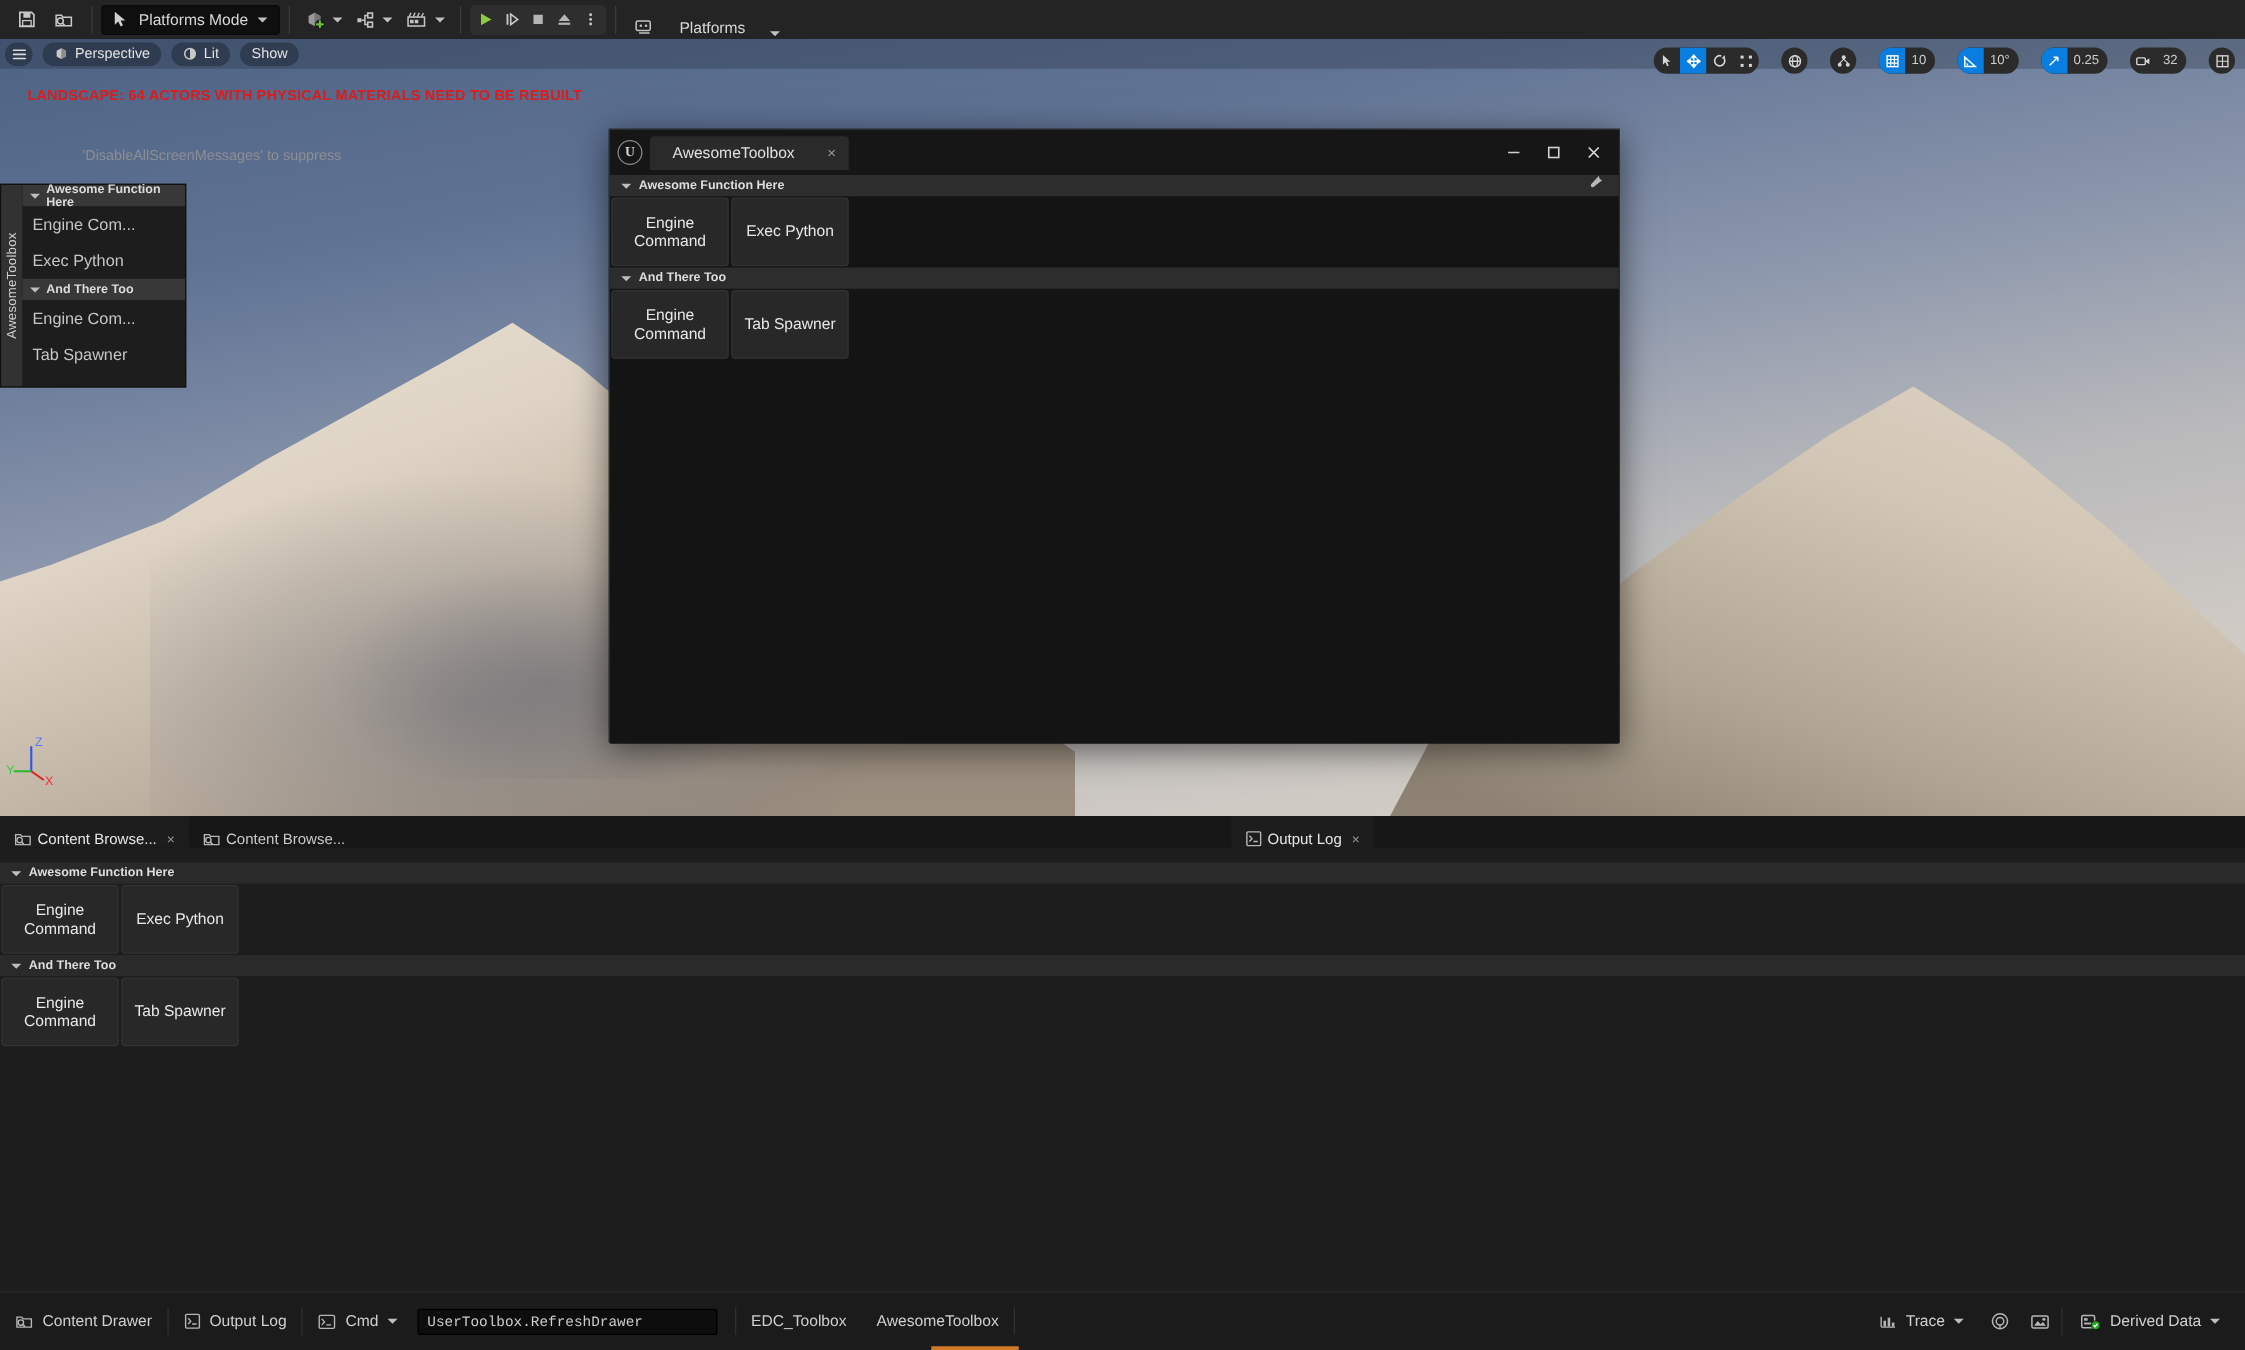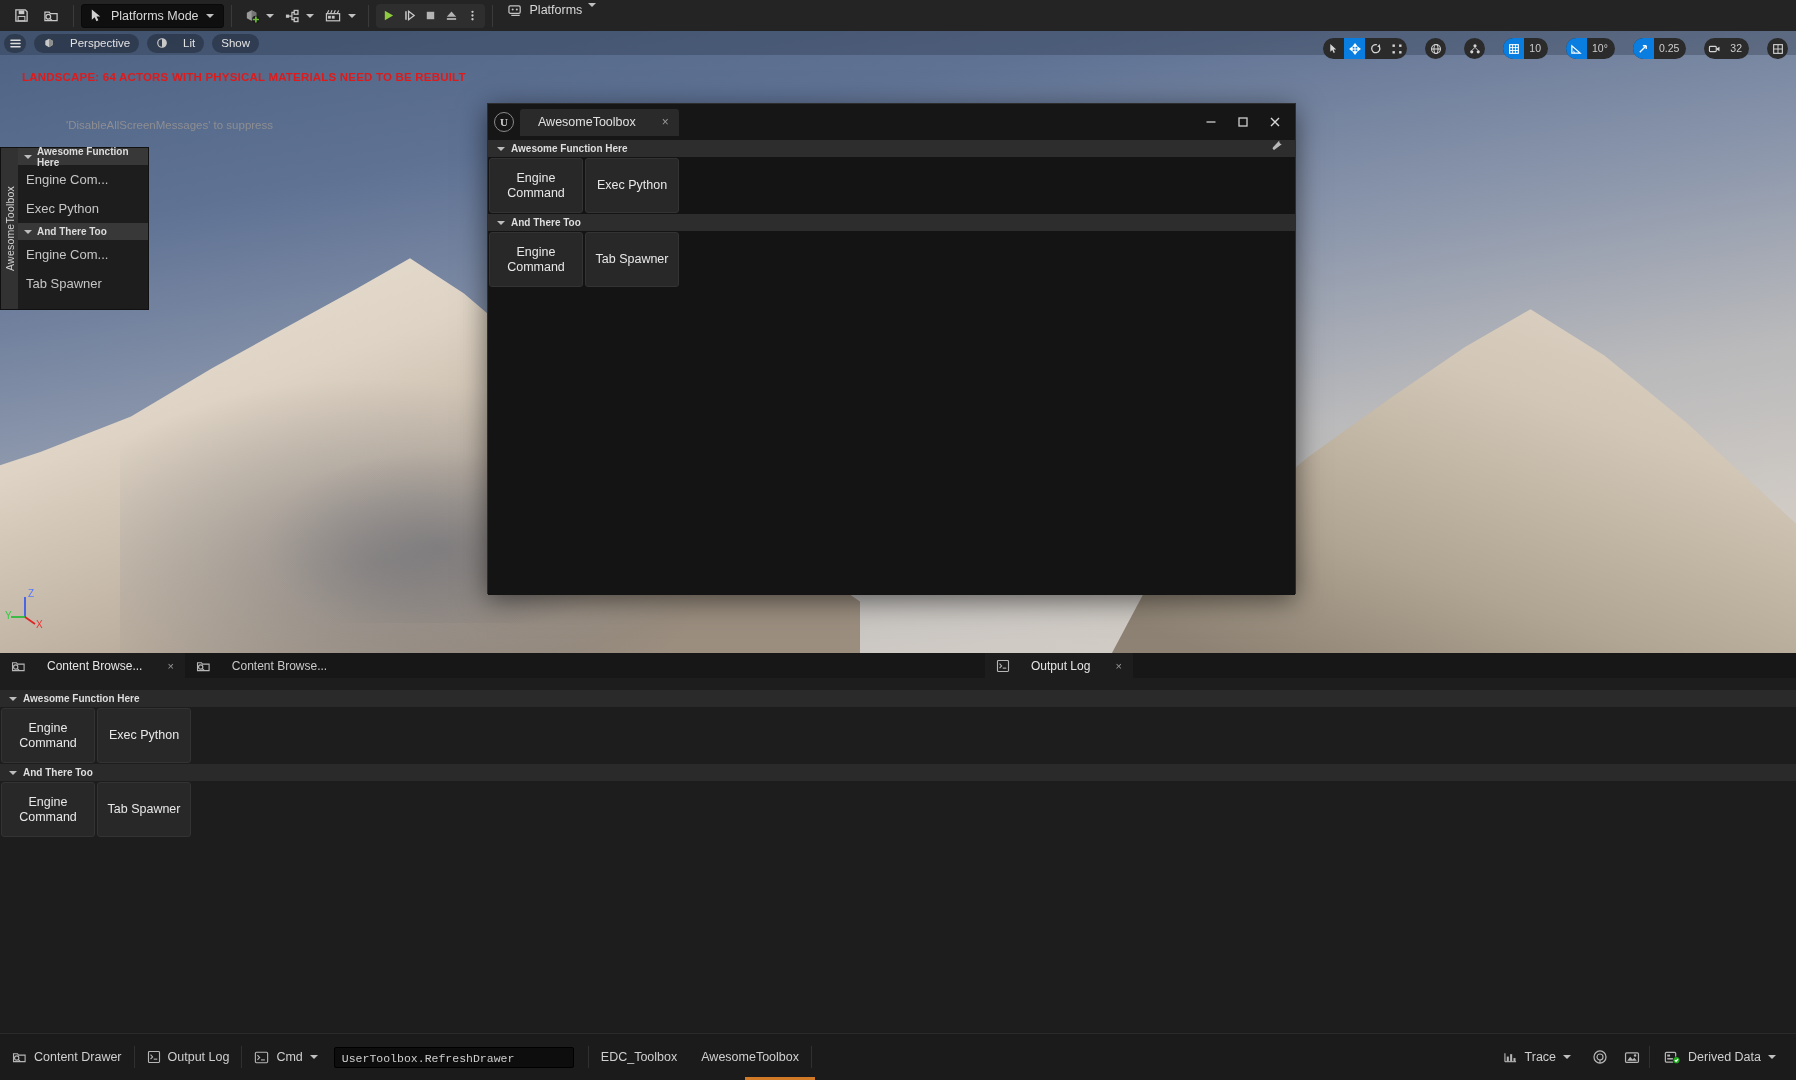--- a/index.html
+++ b/index.html
@@ -30,21 +30,21 @@
   }
   .chev { width:0; height:0; border-left:4px solid transparent; border-right:4px solid transparent;
           border-top:4.5px solid #c0c0c0; display:inline-block; }
   .combo-btn { display:flex; align-items:center; gap:5px; height:26px; padding:0 5px; border-radius:3px; }
   .play-group {
     display:flex; align-items:center; background:#2e2e2e; border-radius:4px;
     height:24px; padding:0 2px;
   }
   .play-group > div { width:21px; height:22px; display:flex; align-items:center; justify-content:center; border-radius:3px; }
   .platforms-btn {
-    display:flex; align-items:flex-start; gap:6px; height:26px; padding:0 7px;
+    display:flex; align-items:flex-end; gap:20px; height:26px; padding:0 7px;
     color:#d8d8d8; font-size:12.5px; border-radius:3px;
   }
 
   
   .viewport {
     position:absolute; top:31px; left:0; width:1796px; height:622px;
     overflow:hidden;
   }
   .vp-sky {
     position:absolute; inset:0;
@@ -69,21 +69,21 @@
   .vp-shade2 {
     position:absolute; left:230px; bottom:30px; width:420px; height:190px;
     background:radial-gradient(ellipse at 50% 60%, rgba(78,84,100,.34), rgba(78,84,100,0) 60%);
   }
   .vp-hdr {
     position:absolute; top:0; left:0; right:0; height:24px;
     display:flex; align-items:center; gap:8px; padding-left:4px;
     background:rgba(32,42,60,.30);
   }
   .vp-pill {
-    display:flex; align-items:center; gap:15px; height:19px; padding:0 9px;
+    display:flex; align-items:center; gap:5px; height:19px; padding:0 9px;
     border-radius:10px; background:rgba(30,38,52,.52);
     color:#e2e2e2; font-size:11.5px;
   }
   .vp-hamburger { width:22px; height:19px; display:flex; align-items:center; justify-content:center;
     border-radius:10px; background:rgba(30,38,52,.52); }
   .vp-warn {
     position:absolute; left:22px; top:40px;
     color:#e01a1a; font-size:11.5px; font-weight:bold; letter-spacing:.2px;
   }
   .vp-warn2 {
@@ -163,21 +163,21 @@
 
   
   .bdock {
     position:absolute; left:0; top:653px; width:1796px; height:380px;
     background:#1d1d1d;
   }
   .bdock-tabs {
     height:25px; background:#171717; display:flex; align-items:flex-end; position:relative;
   }
   .btab {
-    display:flex; align-items:center; gap:21px; height:25px; padding:0 11px;
+    display:flex; align-items:flex-end; gap:4px; height:25px; padding:0 11px;
     color:#c8c8c8; font-size:12px;
   }
   .btab.active { background:#1d1d1d; color:#e6e6e6; }
   .btab .x { color:#9a9a9a; font-size:11px; margin-left:4px; }
   .btab-ol { position:absolute; left:985px; bottom:0; }
   .bdock-body { background:#1d1d1d; height:355px; padding-top:12px; }
   .b-sec-hdr {
     display:flex; align-items:center; gap:6px; height:17px; padding-left:9px;
     background:#2a2a2a; color:#dedede; font-size:10px; font-weight:bold;
   }

